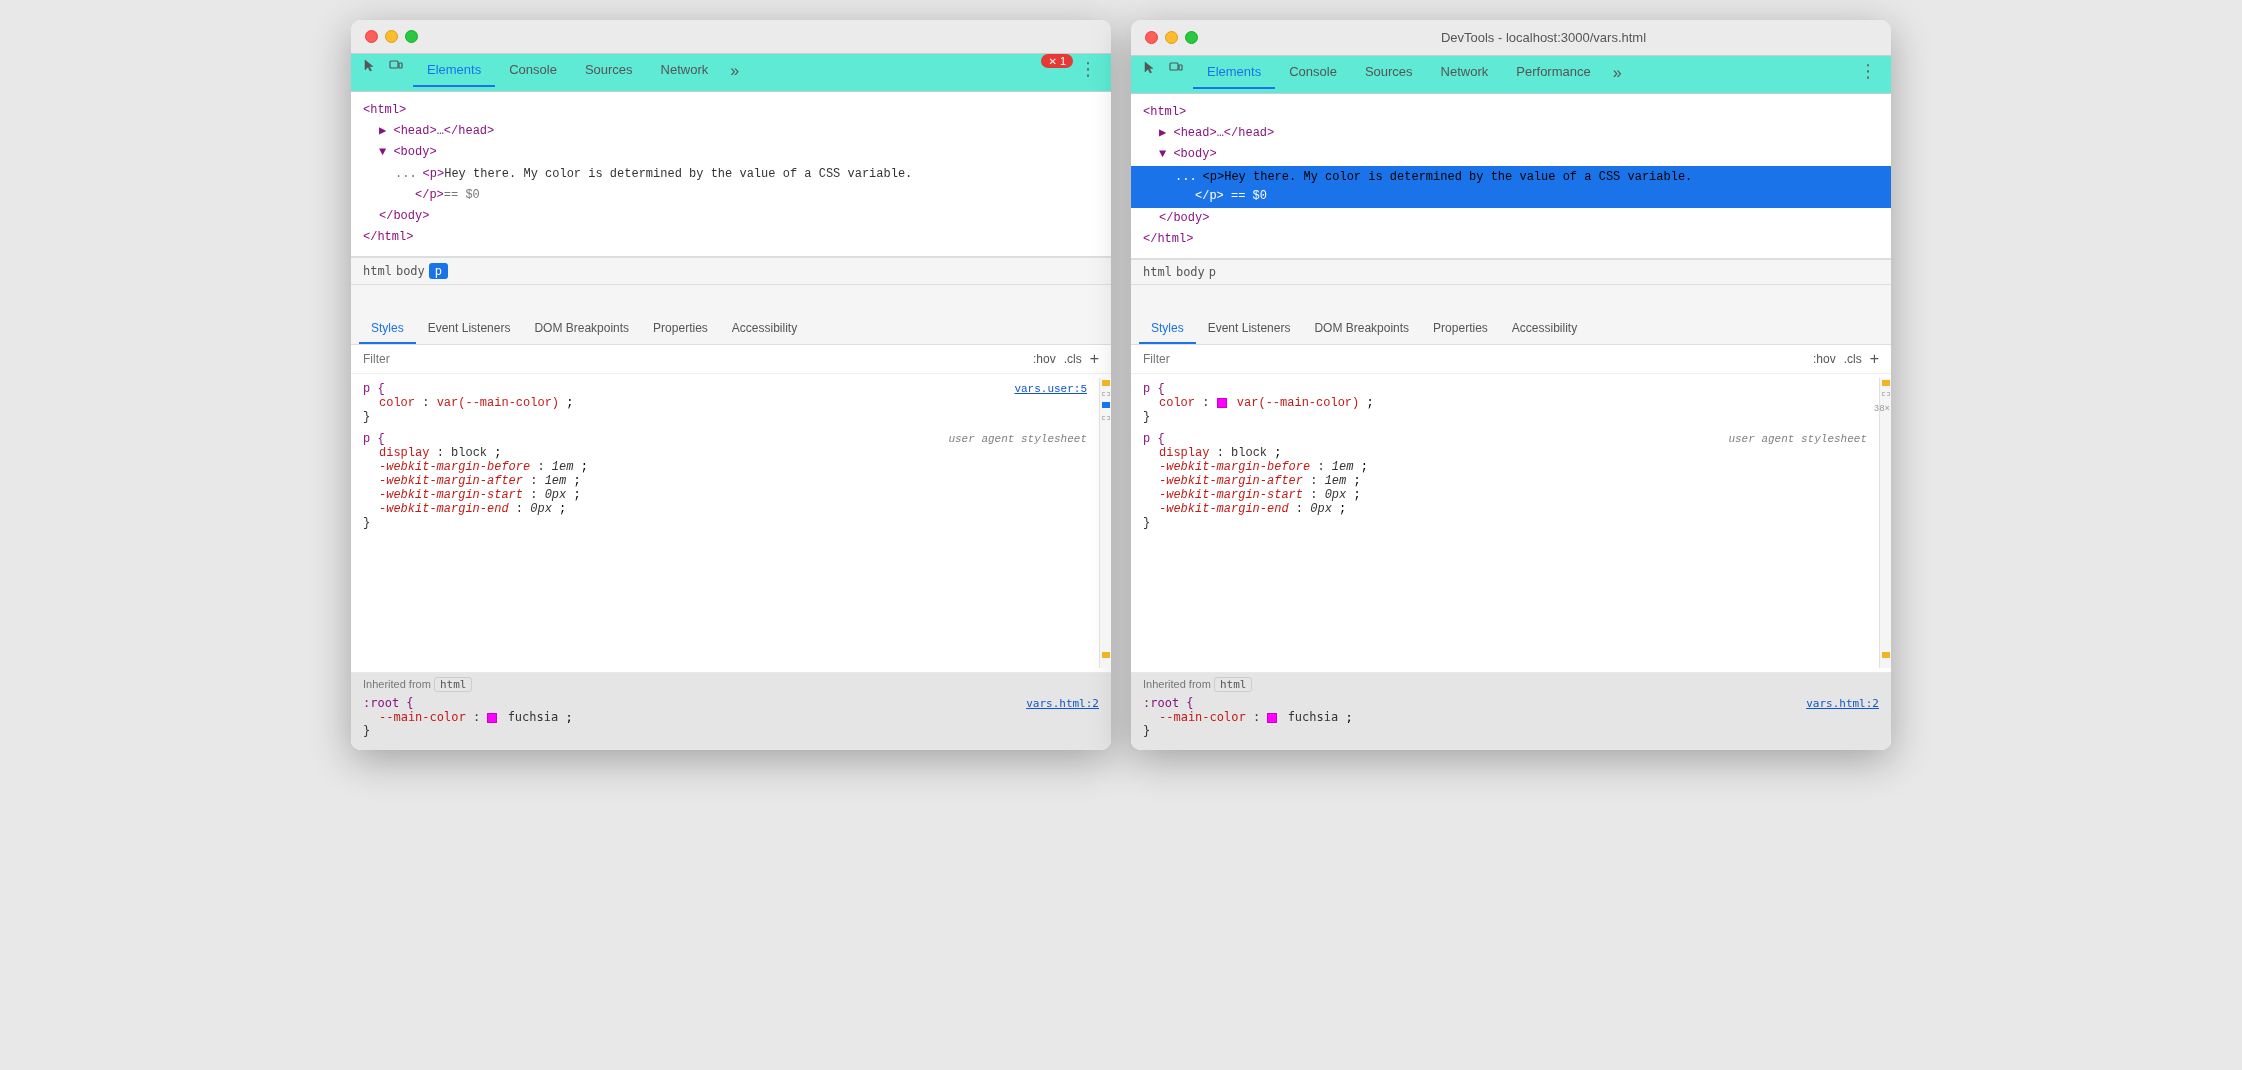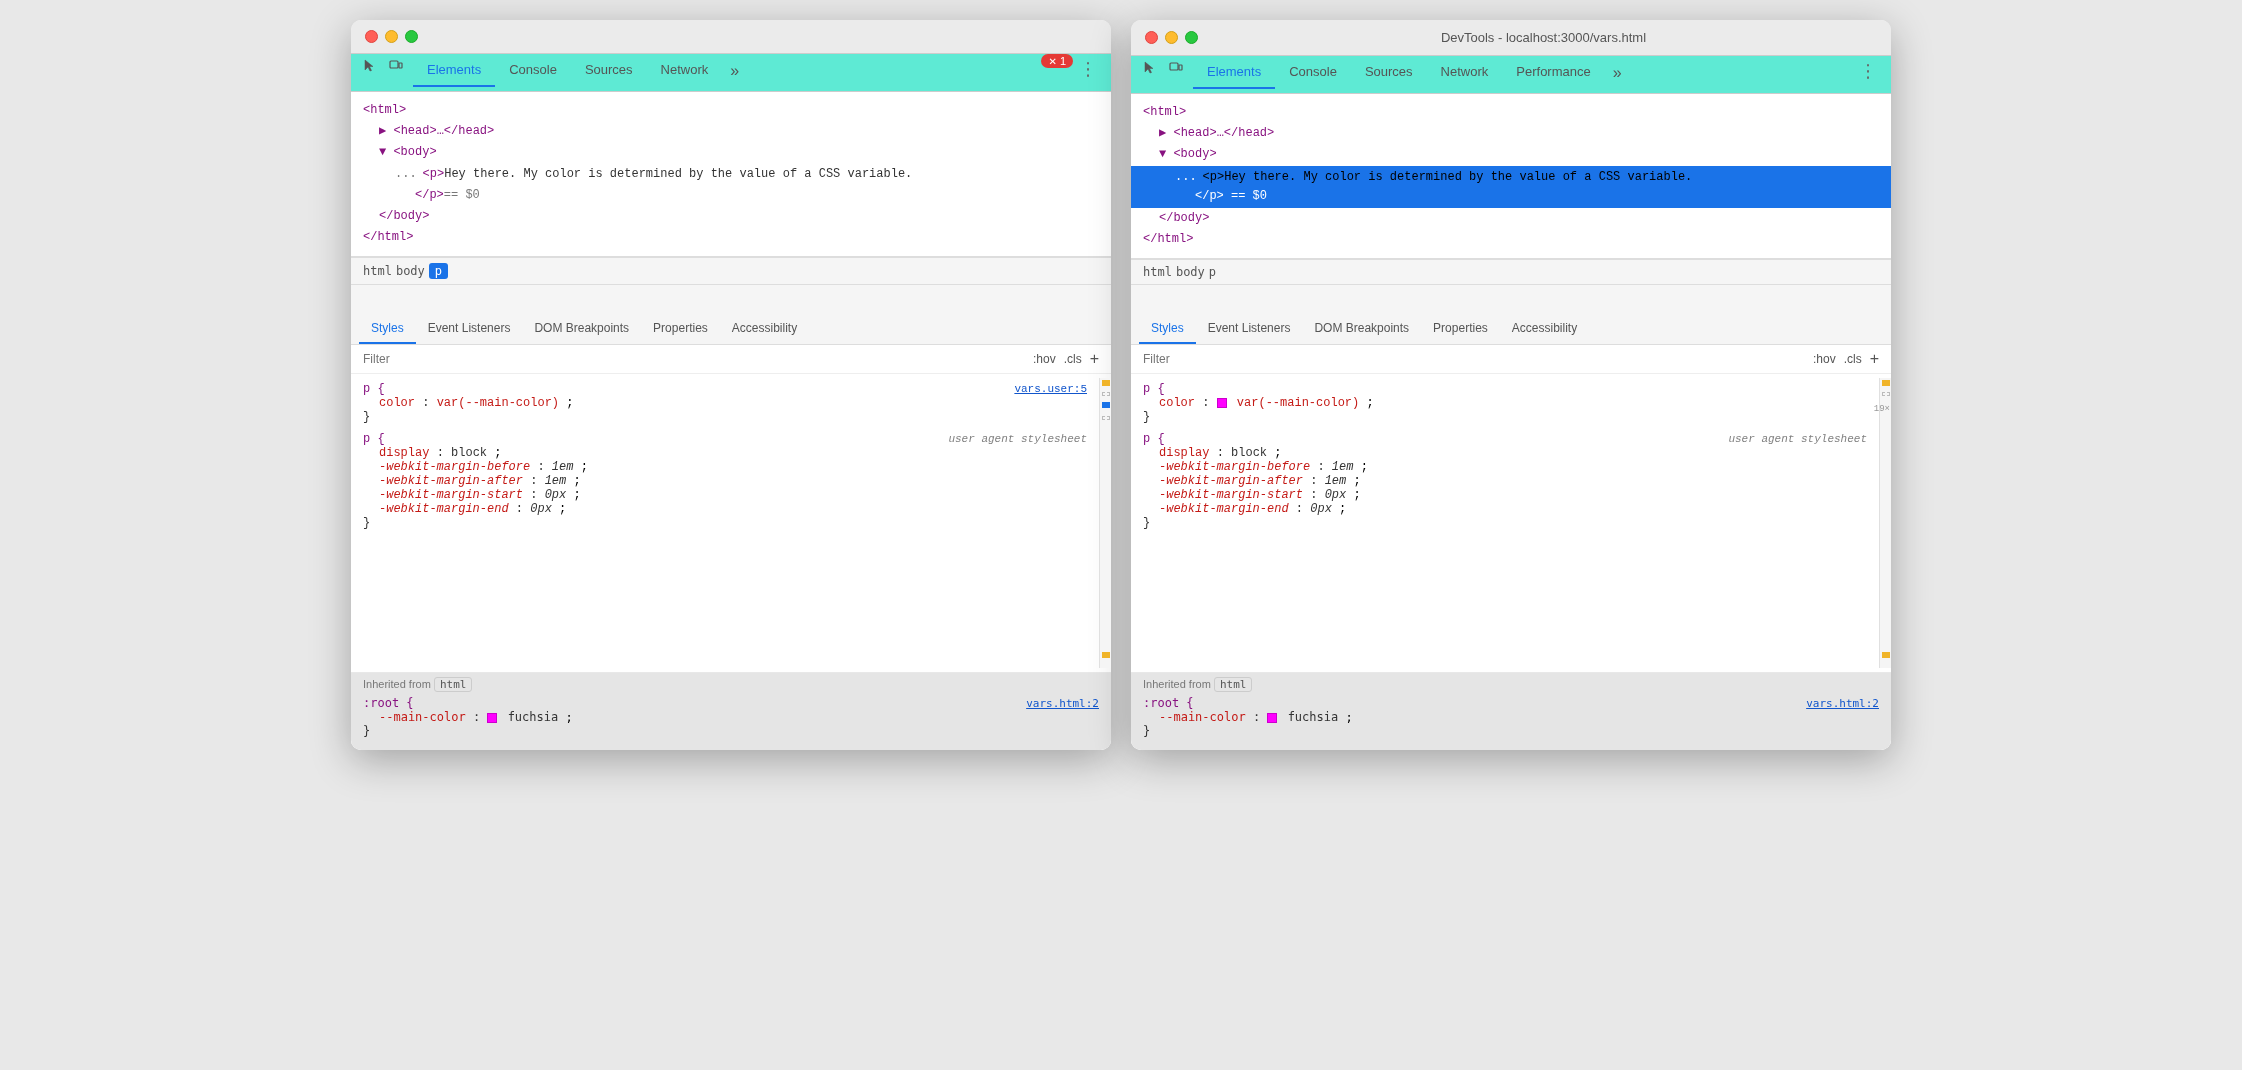--- a/index.html
+++ b/index.html
@@ -647,21 +647,21 @@
             <span class="css-webkit-val">0px</span>
             <span>;</span>
           </div>
           <div class="css-brace">}</div>
         </div>
       </div>
 
       <div class="css-scrollbar">
         <div style="position:absolute;top:2px;right:1px;width:8px;height:6px;background:#f0b429;"></div>
         <div style="position:absolute;top:14px;right:1px;width:8px;height:4px;border:1px dashed #bbb;"></div>
-        <div style="position:absolute;top:26px;right:1px;font-size:9px;color:#999;white-space:nowrap;">19×</div>
+        <div style="position:absolute;top:26px;right:1px;font-size:9px;color:#999;white-space:nowrap;">38×</div>
         <div style="position:absolute;bottom:10px;right:1px;width:8px;height:6px;background:#f0b429;"></div>
       </div>
     </div>
 
     <div class="inherited-section">
       <div class="inherited-label">
         <span>Inherited from</span>
         <span class="inherited-from-tag">html</span>
       </div>
       <div class="css-rule" style="font-family:'Menlo',monospace;font-size:12px;">

